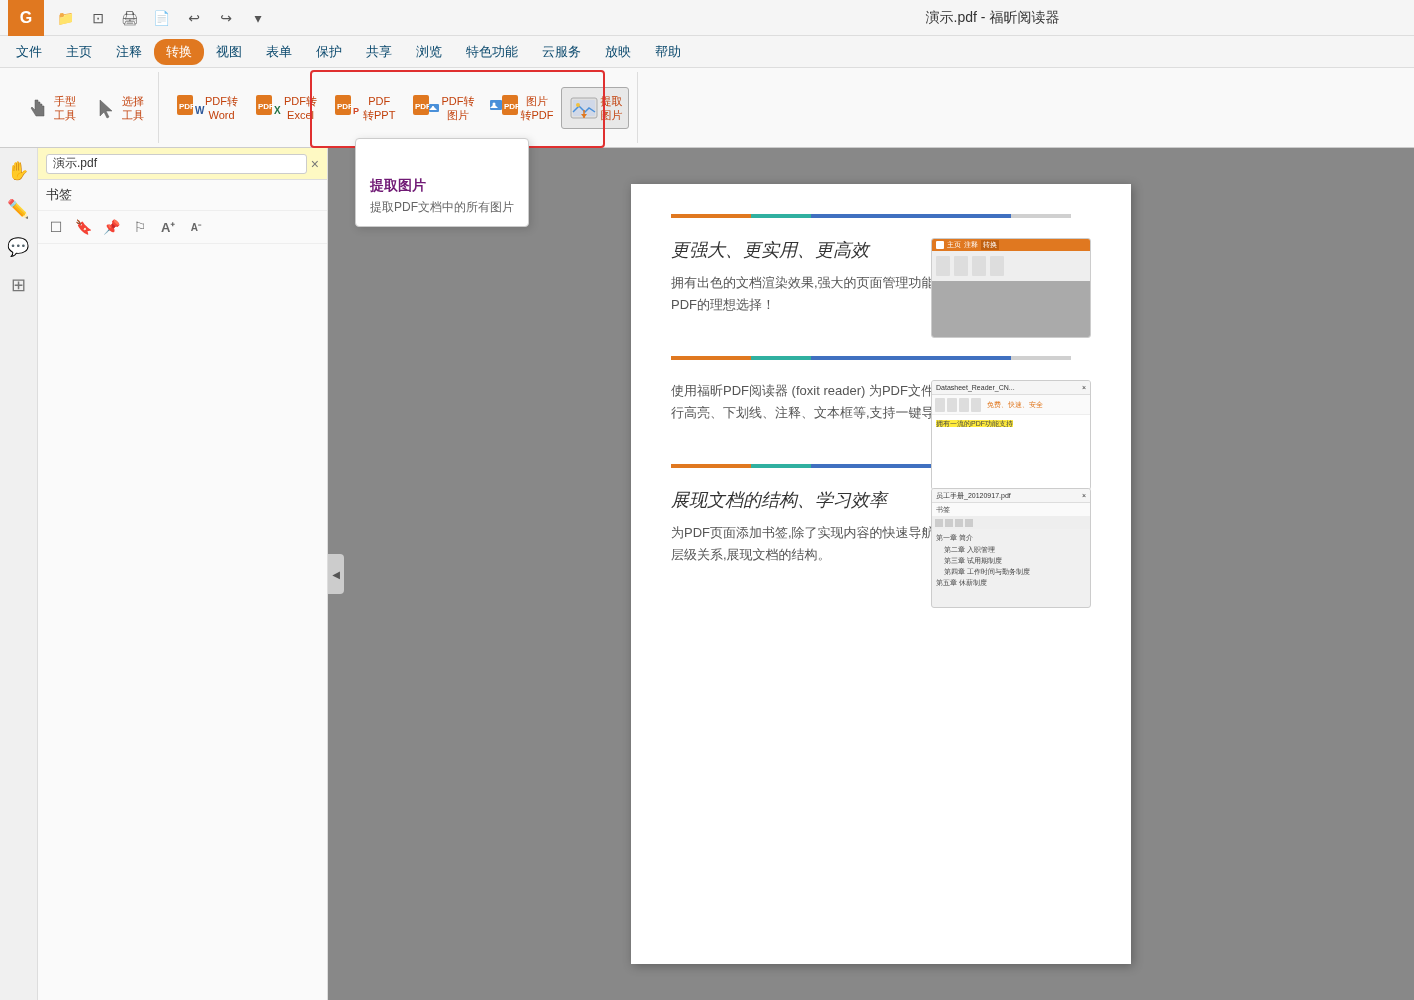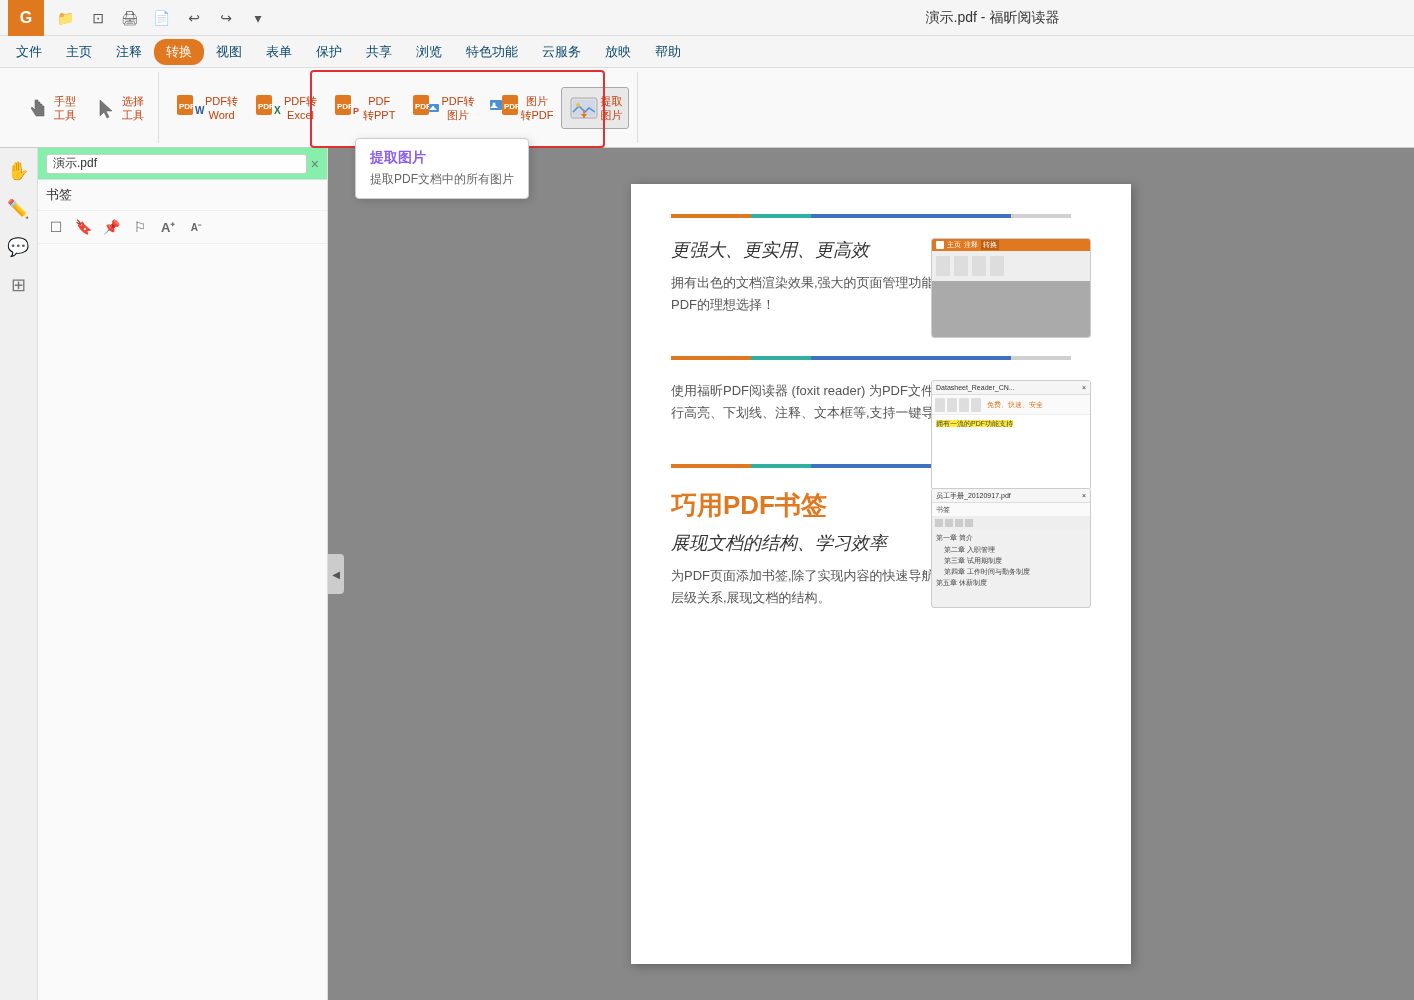--- a/index.html
+++ b/index.html
@@ -111,22 +111,23 @@
       border: 1px solid #ccc;
       border-radius: 4px;
       padding: 10px 14px;
       box-shadow: 2px 2px 8px rgba(0,0,0,0.15);
       z-index: 100;
       min-width: 160px;
     }
     #tooltip-box .tooltip-title {
       font-size: 14px;
       font-weight: bold;
-      color: #8b5cf6;
+      color: #701a75;
       margin-bottom: 4px;
+      margin-top: 28px;
     }
     #tooltip-box .tooltip-desc {
       font-size: 12px;
       color: #666;
     }
 
     
     .ribbon-highlighted-border {
       position: absolute;
       left: 310px;
@@ -169,21 +170,21 @@
       background: #fafafa;
       border-right: 1px solid #ddd;
       display: flex;
       flex-direction: column;
     }
     #panel-tab-bar {
       height: 32px;
       display: flex;
       align-items: center;
       border-bottom: 1px solid #ddd;
-      background: #86efac;
+      background: #fef9c3;
       padding: 0 8px;
       gap: 4px;
     }
     #panel-file-name {
       flex: 1;
       background: white;
       border: 1px solid #ccc;
       border-radius: 3px;
       padding: 2px 6px;
       font-size: 12px;
@@ -475,21 +476,20 @@
       </div>
 
       <div class="preview-section">
         <div class="section-divider">
           <div class="divider-seg" style="background:#e07820; width:80px;"></div>
           <div class="divider-seg" style="background:#30b0a0; width:60px;"></div>
           <div class="divider-seg" style="background:#4070c0; width:200px;"></div>
           <div class="divider-seg" style="background:#d0d0d0; width:60px;"></div>
         </div>
         <div style="position:relative;">
-          <div class="section-title-orange">巧用PDF书签</div>
           <div class="section-subtitle">展现文档的结构、学习效率</div>
           <div class="section-body">为PDF页面添加书签,除了实现内容的快速导航,书签还能指明不同书签的层级关系,展现文档的结构。</div>
 
           <div style="position:absolute;right:0;top:0;width:160px;height:120px;background:#f0f0f0;border:1px solid #ccc;border-radius:3px;overflow:hidden;font-size:8px;">
             <div style="background:#f5f5f5;height:14px;display:flex;align-items:center;padding:0 4px;border-bottom:1px solid #ddd;font-size:7px;color:#333;">
               <span>员工手册_20120917.pdf</span>
                 <span style="margin-left:auto;">×</span>
             </div>
             <div style="background:#fafafa;height:14px;border-bottom:1px solid #eee;padding:0 4px;font-size:7px;color:#555;line-height:14px;">书签</div>
             <div style="background:#eee;height:12px;display:flex;align-items:center;padding:0 3px;gap:2px;">

